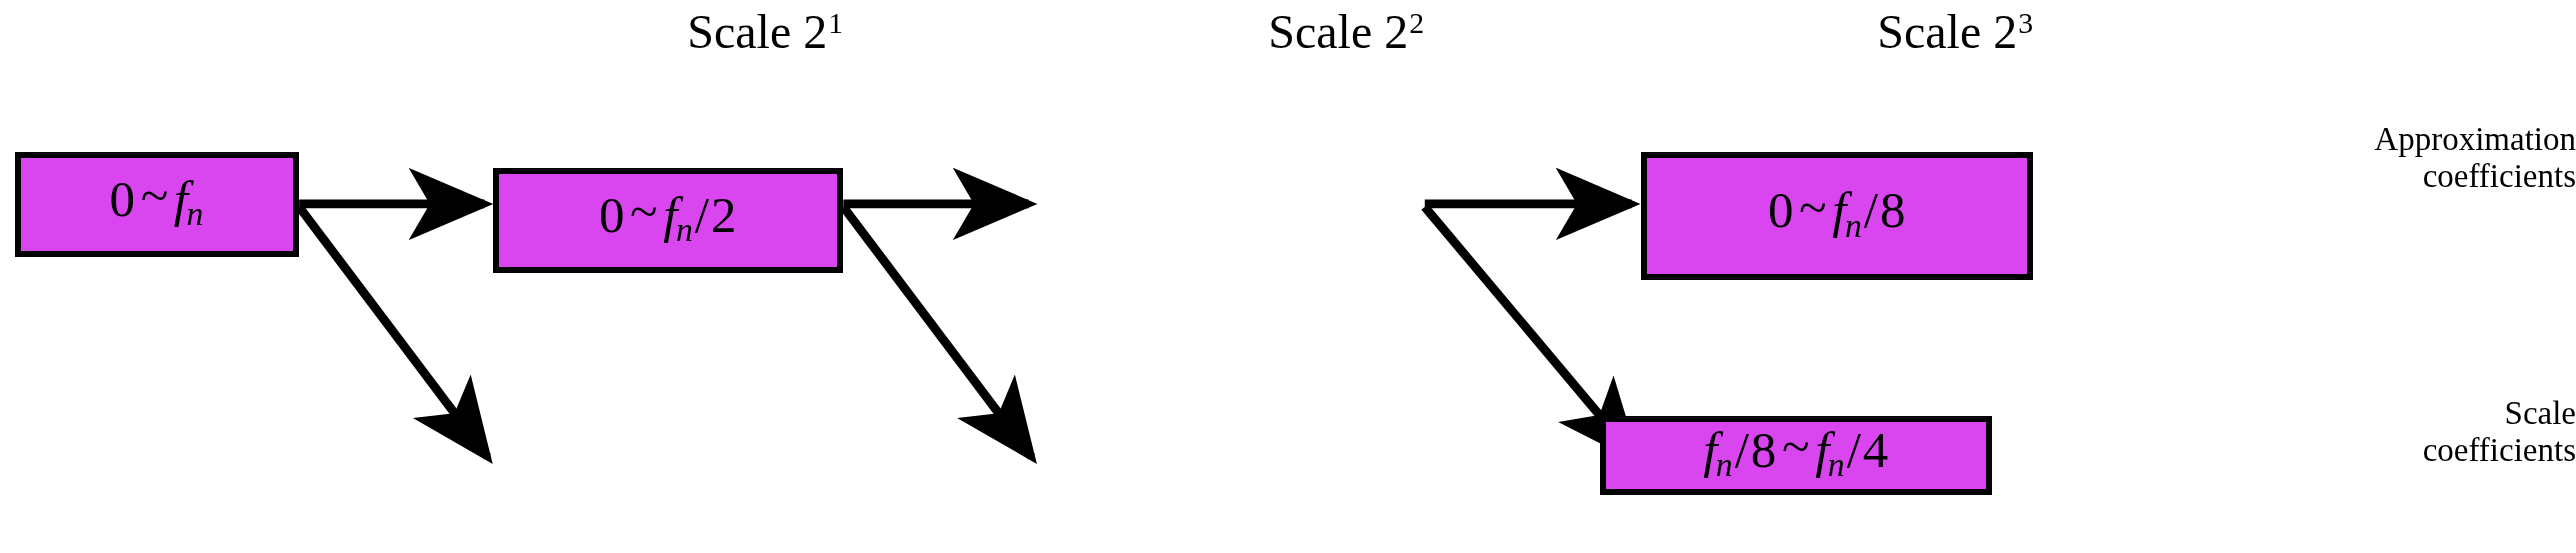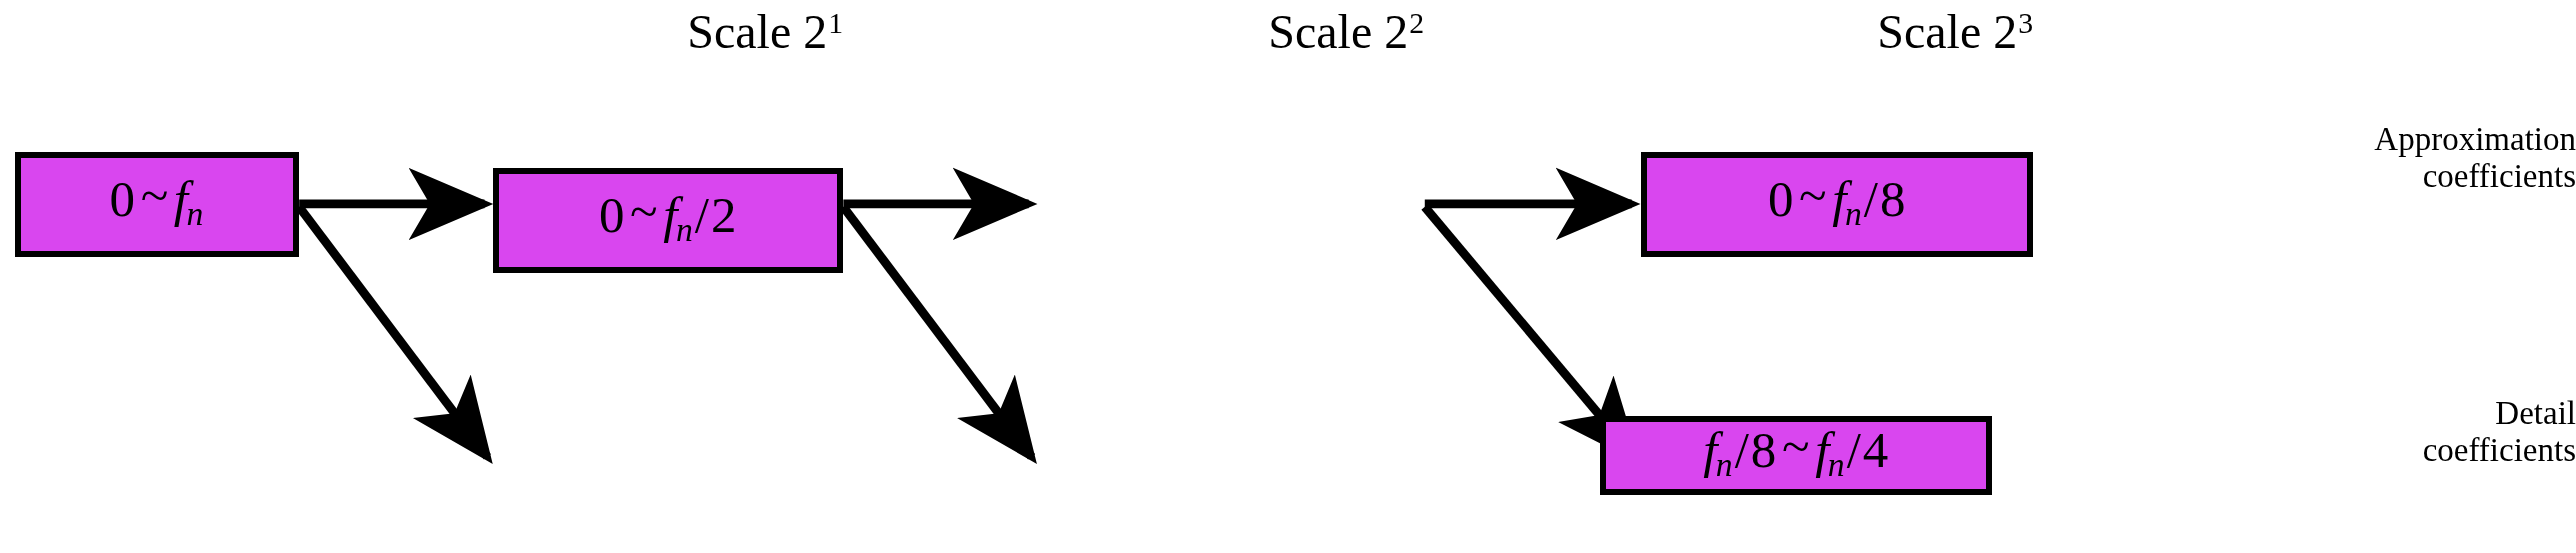--- a/index.html
+++ b/index.html
@@ -120,38 +120,38 @@
     </span>
   </div>
 
   <div class="node-box" style="left:493px; top:152px; width:350px; height:105px;margin-top:16px;">
     <span class="node-label">
       <span>0</span><span class="tilde">~</span><span class="mi">f</span><span class="sub">n</span><span class="slash">/</span><span>2</span>
     </span>
   </div>
 
 
-  <div class="node-box" style="left:1641px; top:152px; width:392px; height:105px;">
+  <div class="node-box" style="left:1641px; top:152px; width:392px; height:128px;">
     <span class="node-label">
       <span>0</span><span class="tilde">~</span><span class="mi">f</span><span class="sub">n</span><span class="slash">/</span><span>8</span>
     </span>
   </div>
 
 
 
   <div class="node-box" style="left:1600px; top:404px; width:392px; height:79px;margin-top:12px;">
     <span class="node-label">
       <span class="mi">f</span><span class="sub">n</span><span class="slash">/</span><span>8</span><span class="tilde">~</span><span class="mi">f</span><span class="sub">n</span><span class="slash">/</span><span>4</span>
     </span>
   </div>
 
   <div class="side-label" style="left:2108px; top:121px; width:468px;">
     <span class="ln">Approximation</span>
     <span class="ln">coefficients</span>
   </div>
 
   <div class="side-label" style="left:2108px; top:395px; width:468px;">
-    <span class="ln">Detail</span>
+    <span class="ln">Scale</span>
     <span class="ln">coefficients</span>
   </div>
 
 </div>
 
 
 </body></html>

